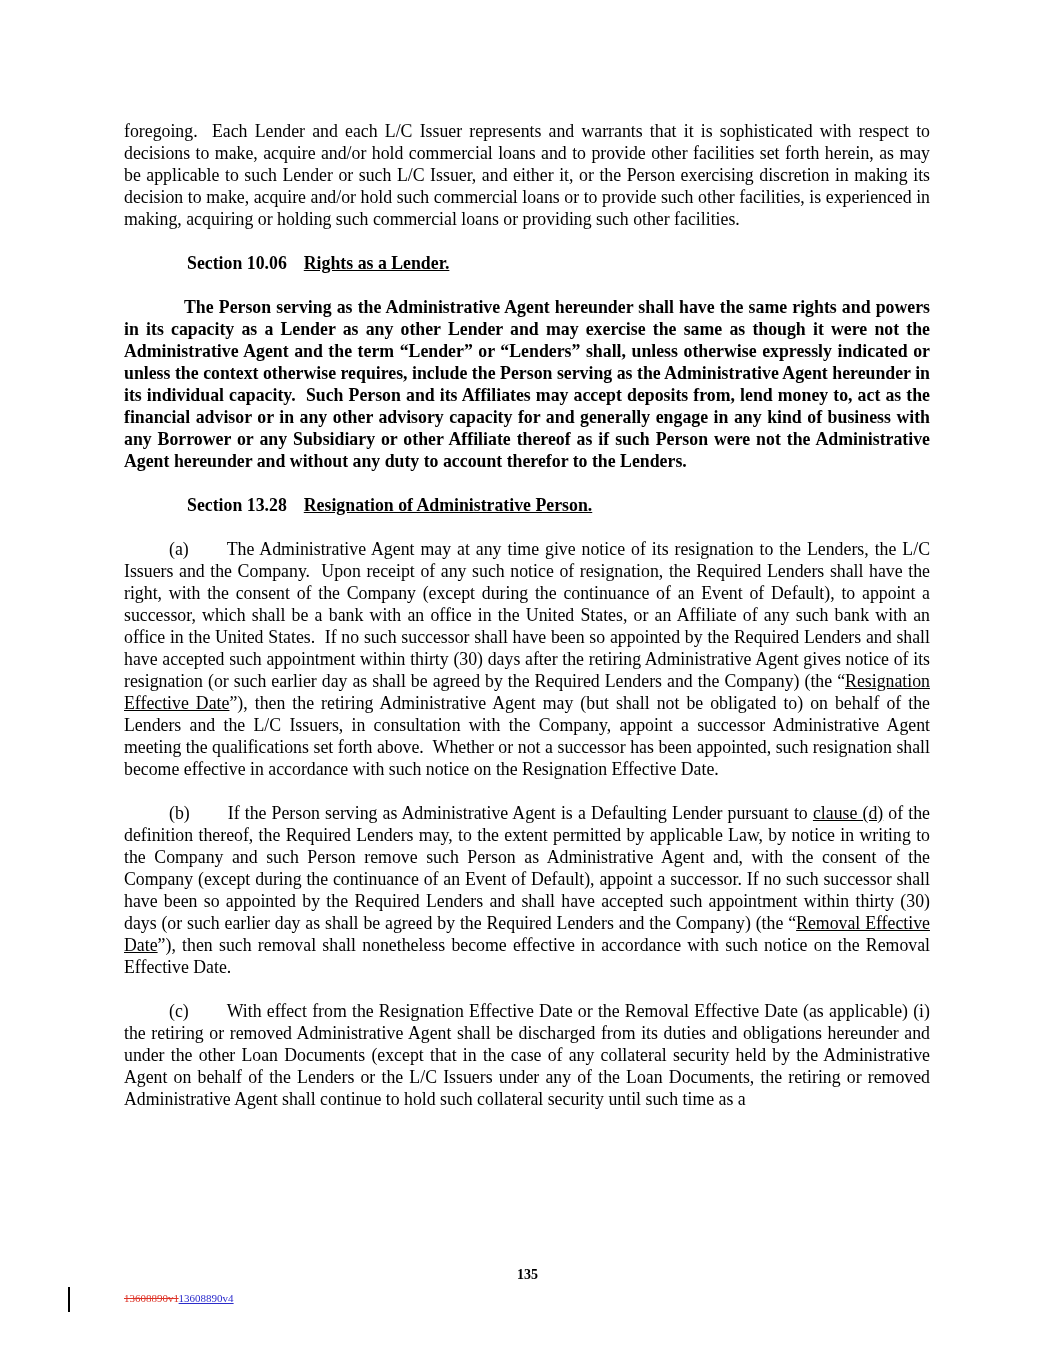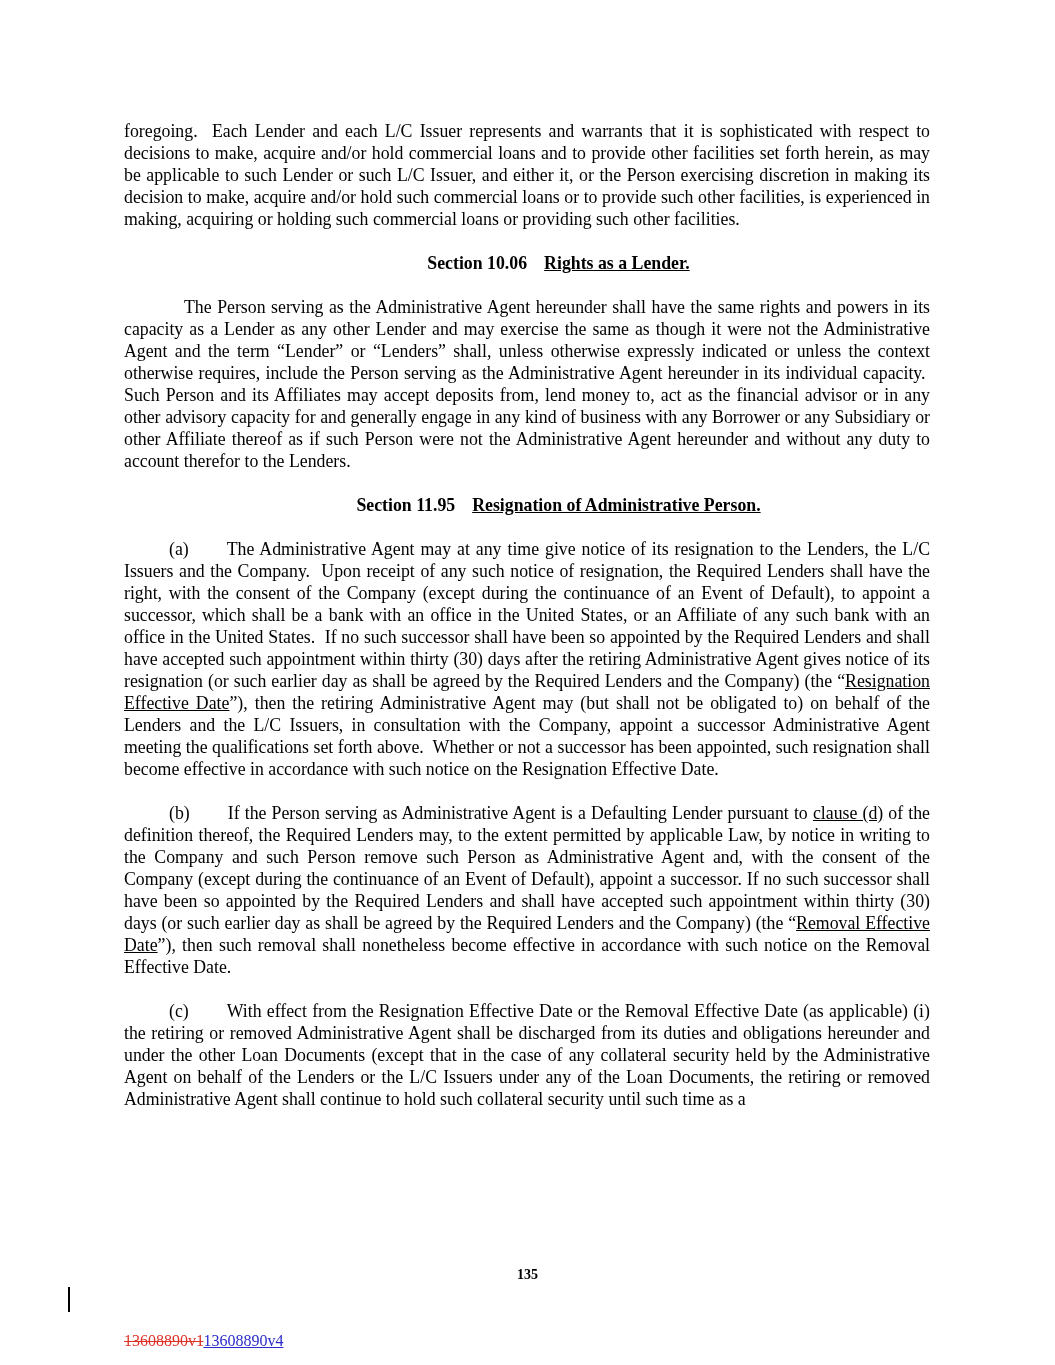--- a/index.html
+++ b/index.html
@@ -15,25 +15,25 @@
   .content {
     position: absolute;
     left: 124px;
     top: 120px;
     width: 806px;
     font-size: 17.8px;
     line-height: 22px;
     text-align: justify;
   }
   .content p { margin: 0 0 22px 0; }
-  p.indent-first { text-indent: 60px; }
+  p.indent-first { text-indent: 60px; font-weight: bold; }
   p.heading {
     margin-left: 63px;
     font-weight: bold;
-    text-align: center;
+    text-align: left;
     text-indent: 0;
   }
   .section-title { text-decoration: underline; }
   p.sub {
     text-indent: 45px;
   }
   .tab { display: inline-block; width: 38px; }
   .tab-heading { display: inline-block; width: 17px; }
   .u { text-decoration: underline; }
   .page-number {
@@ -42,22 +42,22 @@
     left: 0;
     width: 1055px;
     text-align: center;
     font-size: 14px;
     line-height: 22px;
     font-weight: bold;
   }
   .footer {
     position: absolute;
     left: 124px;
-    top: 1332px;
-    font-size: 16px;
+    top: 1289px;
+    font-size: 11px;
     line-height: 18px;
     white-space: nowrap;
   }
   .deleted-id {
     color: var(--deleted-red, #dd3327);
     text-decoration: line-through;
   }
   .inserted-id {
     color: var(--inserted-blue, #2b2bcb);
     text-decoration: underline;
@@ -77,21 +77,21 @@
 <div class="page">
 
   <div class="content">
 
     <p>foregoing.&nbsp; Each Lender and each L/C Issuer represents and warrants that it is sophisticated with respect to decisions to make, acquire and/or hold commercial loans and to provide other facilities set forth herein, as may be applicable to such Lender or such L/C Issuer, and either it, or the Person exercising discretion in making its decision to make, acquire and/or hold such commercial loans or to provide such other facilities, is experienced in making, acquiring or holding such commercial loans or providing such other facilities.</p>
 
     <p class="heading"><span>Section 10.06</span><span class="tab-heading"></span><span class="section-title">Rights as a Lender.</span></p>
 
     <p class="indent-first">The Person serving as the Administrative Agent hereunder shall have the same rights and powers in its capacity as a Lender as any other Lender and may exercise the same as though it were not the Administrative Agent and the term “Lender” or “Lenders” shall, unless otherwise expressly indicated or unless the context otherwise requires, include the Person serving as the Administrative Agent hereunder in its individual capacity.&nbsp; Such Person and its Affiliates may accept deposits from, lend money to, act as the financial advisor or in any other advisory capacity for and generally engage in any kind of business with any Borrower or any Subsidiary or other Affiliate thereof as if such Person were not the Administrative Agent hereunder and without any duty to account therefor to the Lenders.</p>
 
-    <p class="heading"><span>Section 11.95</span><span class="tab-heading"></span><span class="section-title">Resignation of Administrative Person.</span></p>
+    <p class="heading"><span>Section 13.28</span><span class="tab-heading"></span><span class="section-title">Resignation of Administrative Person.</span></p>
 
     <p class="sub"><span>(a)</span><span class="tab"></span><span><span>The Administrative Agent may at any time give notice of its resignation to the Lenders, the L/C Issuers and the Company.&nbsp; Upon receipt of any such notice of resignation, the Required Lenders shall have the right, with the consent of the Company (except during the continuance of an Event of Default), to appoint a successor, which shall be a bank with an office in the United States, or an Affiliate of any such bank with an office in the United States.&nbsp; If no such successor shall have been so appointed by the Required Lenders and shall have accepted such appointment within thirty (30) days after the retiring Administrative Agent gives notice of its resignation (or such earlier day as shall be agreed by the Required Lenders and the Company) (the “</span><span class="u">Resignation Effective Date</span><span>”), then the retiring Administrative Agent may (but shall not be obligated to) on behalf of the Lenders and the L/C Issuers, in consultation with the Company, appoint a successor Administrative Agent meeting the qualifications set forth above.&nbsp; Whether or not a successor has been appointed, such resignation shall become effective in accordance with such notice on the Resignation Effective Date.</span></span></p>
 
     <p class="sub"><span>(b)</span><span class="tab"></span><span><span>If the Person serving as Administrative Agent is a Defaulting Lender pursuant to </span><span class="u">clause (d)</span><span> of the definition thereof, the Required Lenders may, to the extent permitted by applicable Law, by notice in writing to the Company and such Person remove such Person as Administrative Agent and, with the consent of the Company (except during the continuance of an Event of Default), appoint a successor. If no such successor shall have been so appointed by the Required Lenders and shall have accepted such appointment within thirty (30) days (or such earlier day as shall be agreed by the Required Lenders and the Company) (the “</span><span class="u">Removal Effective Date</span><span>”), then such removal shall nonetheless become effective in accordance with such notice on the Removal Effective Date.</span></span></p>
 
     <p class="sub"><span>(c)</span><span class="tab"></span><span><span>With effect from the Resignation Effective Date or the Removal Effective Date (as applicable) (i) the retiring or removed Administrative Agent shall be discharged from its duties and obligations hereunder and under the other Loan Documents (except that in the case of any collateral security held by the Administrative Agent on behalf of the Lenders or the L/C Issuers under any of the Loan Documents, the retiring or removed Administrative Agent shall continue to hold such collateral security until such time as a</span></span></p>
 
   </div>
 
   <div class="page-number">135</div>

